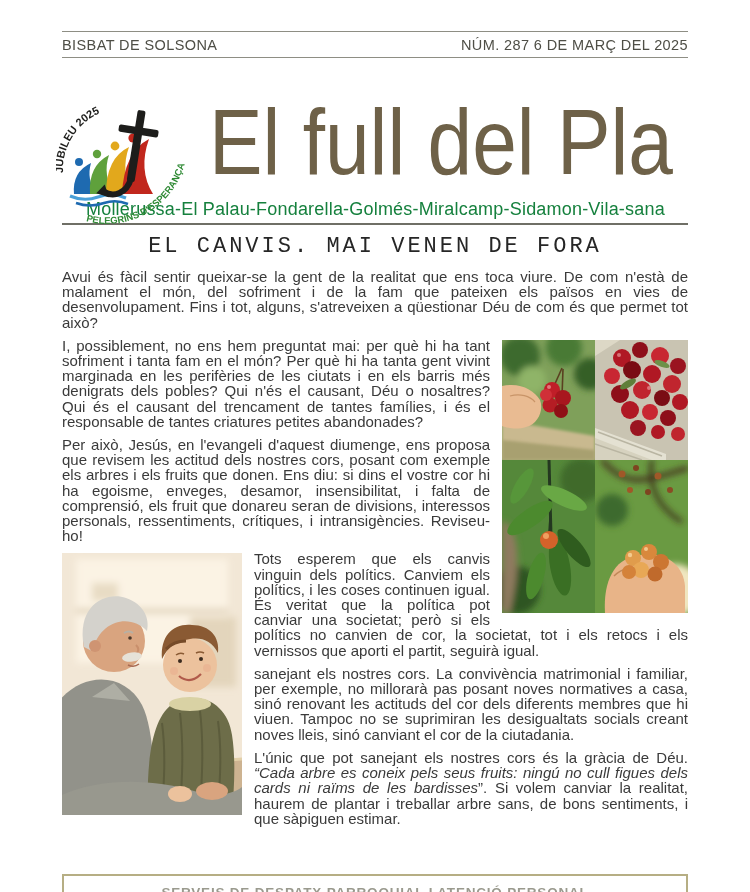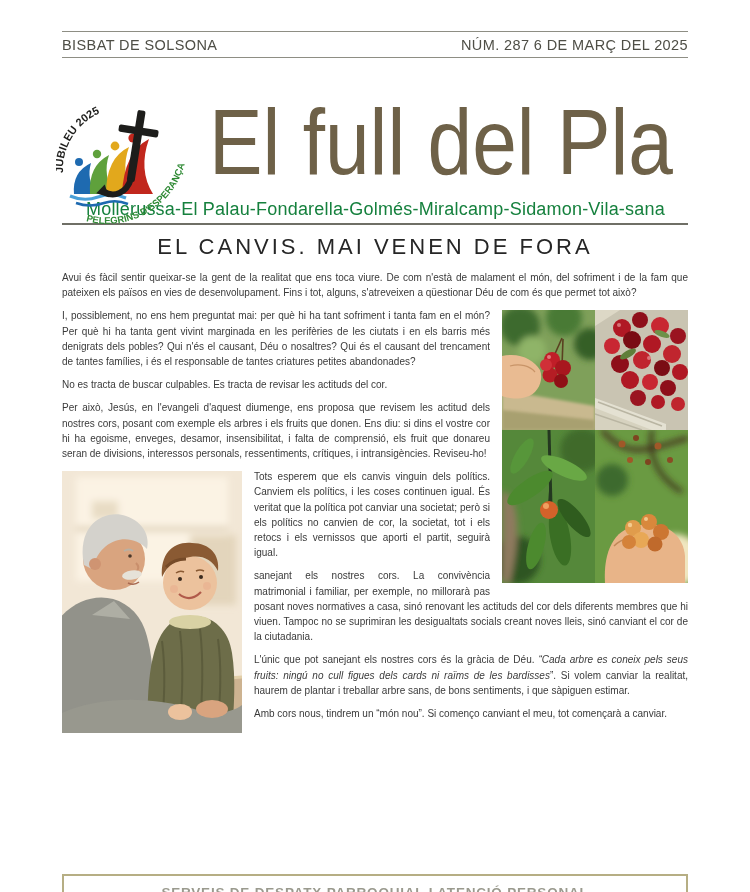--- a/index.html
+++ b/index.html
@@ -9,23 +9,23 @@
   .rule{height:1px;background:#8e8e84;}
   .rule.top{margin-top:31px;}
   .rule.thick{height:2px;background:#6f6f66;}
   .header-row{display:flex;justify-content:space-between;align-items:center;
               height:25px;font-size:14.5px;color:#4e4e46;letter-spacing:0.4px;}
   .masthead{position:relative;height:129px;}
   .logo{position:absolute;left:-6px;top:3px;width:134px;height:128px;z-index:3;}
   .title-wrap{margin-left:134px;padding-top:6px;text-align:left;margin-top:36px;}
   .towns{position:absolute;left:24px;bottom:3px;z-index:1;font-size:18px;
          color:#15803d;font-weight:400;letter-spacing:0.2px;white-space:nowrap;}
-  .article-title{font-family:Liberation Sans, sans-serif;font-weight:400;font-size:22px;
+  .article-title{font-family:Liberation Mono, monospace;font-weight:400;font-size:22px;
                  letter-spacing:3px;text-align:center;margin:9px 0 10px;color:#262626;}
-  .article p{margin:8px 0 8px;font-size:10px;line-height:15.2px;text-align:justify;}
+  .article p{margin:8px 0 8px;font-size:15px;line-height:15.2px;text-align:justify;}
   .collage{float:right;width:186px;height:273px;margin:2px 0 10px 12px;}
   .photo{float:left;width:180px;height:262px;margin:2px 12px 16px 0;}
   .collage svg,.photo svg,.logo svg{display:block;width:100%;height:100%;}
   .footer-box{position:absolute;left:62px;right:62px;top:874px;height:60px;
               border:2px solid #b6ae84;background:#fff;z-index:5;}
   .footer-box .footer-title{text-align:center;padding-top:9px;font-size:13.5px;
               font-weight:bold;letter-spacing:0.8px;color:#9a9a8e;white-space:nowrap;}
   i{font-style:italic;}
 </style>
 </head>
@@ -207,21 +207,20 @@
               <circle cx="159" cy="222" r="8" fill="#cc7632"></circle>
               <circle cx="139" cy="230" r="8" fill="#e8a856"></circle>
               <circle cx="153" cy="234" r="7.5" fill="#c06a2c"></circle>
               <circle cx="127" cy="232" r="7" fill="#d4823a"></circle>
               <circle cx="128" cy="215" r="2.2" fill="#f8d8a0" opacity="0.8"></circle>
               <circle cx="144" cy="209" r="2" fill="#f8d8a0" opacity="0.8"></circle>
             </g>
           </svg>
         </div>
         <p>I, possiblement, no ens hem preguntat mai: per què hi ha tant sofriment i tanta fam en el món? Per què hi ha tanta gent vivint marginada en les perifèries de les ciutats i en els barris més denigrats dels pobles? Qui n'és el causant, Déu o nosaltres? Qui és el causant del trencament de tantes famílies, i és el responsable de tantes criatures petites abandonades?</p>
-        <p>No es tracta de buscar culpables. Es tracta de revisar les actituds del cor.</p>
         <p>Per això, Jesús, en l'evangeli d'aquest diumenge, ens proposa que revisem les actitud dels nostres cors, posant com exemple els arbres i els fruits que donen. Ens diu: si dins el vostre cor hi ha egoisme, enveges, desamor, insensibilitat, i falta de comprensió, els fruit que donareu seran de divisions, interessos personals, ressentiments, crítiques, i intransigències. Reviseu-ho!</p>
       </div>
 
       <div>
         <div class="photo">
           <svg viewBox="0 0 180 262" xmlns="http://www.w3.org/2000/svg">
             <defs>
                 <filter id="pb">
                   <feGaussianBlur stdDeviation="3.5"></feGaussianBlur>
                 </filter>
@@ -265,21 +264,20 @@
             <circle cx="145" cy="115" r="4" fill="#e8a88a" opacity="0.45"></circle>
 
             <path d="M0 242 C40 224 92 226 132 238 C152 244 170 242 180 234 L180 262 L0 262 Z" fill="#98988e"></path>
             <ellipse cx="150" cy="238" rx="16" ry="9" fill="#d9a47f"></ellipse>
             <ellipse cx="118" cy="241" rx="12" ry="8" fill="#ecc29d"></ellipse>
           </svg>
         </div>
         <p>Tots esperem que els canvis vinguin dels polítics. Canviem els polítics, i les coses continuen igual. És veritat que la política pot canviar una societat; però si els polítics no canvien de cor, la societat, tot i els retocs i els vernissos que aporti el partit, seguirà igual.</p>
         <p>sanejant els nostres cors. La convivència matrimonial i familiar, per exemple, no millorarà pas posant noves normatives a casa, sinó renovant les actituds del cor dels diferents membres que hi viuen. Tampoc no se suprimiran les desigualtats socials creant noves lleis, sinó canviant el cor de la ciutadania.</p>
         <p><span>L'únic que pot sanejant els nostres cors és la gràcia de Déu. </span><i>“Cada arbre es coneix pels seus fruits: ningú no cull figues dels cards ni raïms de les bardisses</i><span>”. Si volem canviar la realitat, haurem de plantar i treballar arbre sans, de bons sentiments, i que sàpiguen estimar.</span></p>
-        <p>Amb cors nous, tindrem un “món nou”. Si començo canviant el meu, tot començarà a canviar.</p>
       </div>
     </div>
   </div>
 
   <div class="footer-box">
     <div class="footer-title">SERVEIS DE DESPATX PARROQUIAL I ATENCIÓ PERSONAL</div>
   </div>
 </div>
 
 </body></html>

